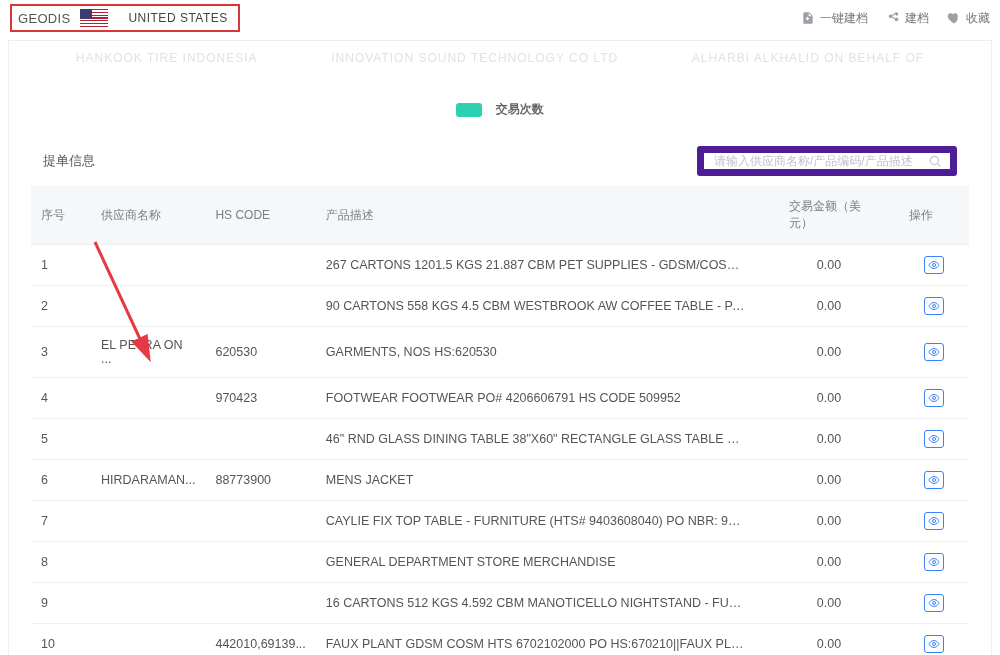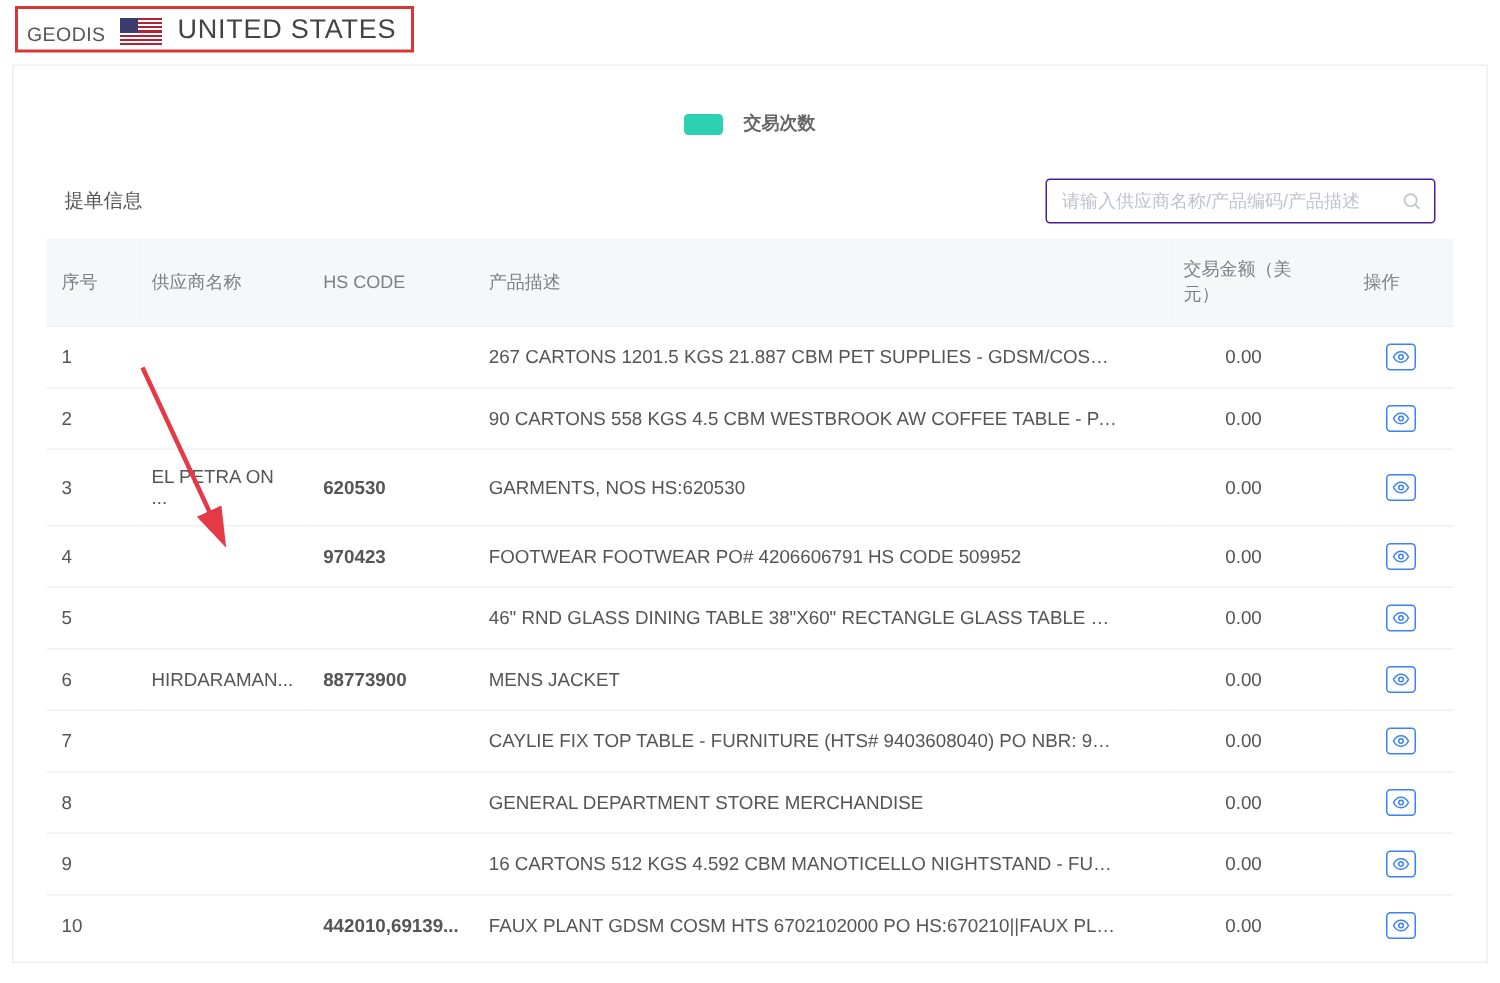--- a/index.html
+++ b/index.html
@@ -14,37 +14,37 @@
   .topbar {
     display: flex;
     align-items: center;
     justify-content: space-between;
     padding: 4px 10px 0 10px;
   }
   .brand-box {
     border: 2px solid #d93637;
     padding: 3px 10px 3px 6px;
     display: inline-flex;
-    align-items: flex-end;
+    align-items: center;
     gap: 10px;
   }
   .brand-name { color: #555; font-size: 13px; letter-spacing: 0.3px; }
   .flag-us {
     width: 28px; height: 18px; position: relative;
     background: linear-gradient(to bottom,
       #b22234 0 7.7%, #fff 7.7% 15.4%, #b22234 15.4% 23.1%, #fff 23.1% 30.8%,
       #b22234 30.8% 38.5%, #fff 38.5% 46.2%, #b22234 46.2% 53.8%, #fff 53.8% 61.5%,
       #b22234 61.5% 69.2%, #fff 69.2% 76.9%, #b22234 76.9% 84.6%, #fff 84.6% 92.3%,
       #b22234 92.3% 100%);
   }
   .flag-us::before {
     content: ""; position: absolute; left: 0; top: 0; width: 12px; height: 10px;
     background: #3c3b6e;
   }
-  .country-name { color: #444; font-size: 18px; letter-spacing: 0.5px; }
+  .country-name { color: #444; font-size: 12px; letter-spacing: 0.5px; margin-left: 10px; }
   .top-actions { display: flex; gap: 18px; align-items: center; color: #777; font-size: 12px; }
   .top-action { display: inline-flex; align-items: center; gap: 5px; cursor: pointer; }
   .ico { width: 14px; height: 14px; display: inline-block; }
 
   .faded-row {
     display: flex; justify-content: space-around; color: #e2e2e2;
     font-size: 12px; letter-spacing: 1px; padding: 10px 30px 6px 30px;
   }
 
   .legend { text-align: center; padding: 30px 0 28px 0; font-size: 12px; color: #666; font-weight: bold; }
@@ -52,39 +52,39 @@
     display: inline-block; width: 26px; height: 14px; border-radius: 3px;
     background: #2bd1b1; vertical-align: middle; margin-right: 10px;
   }
 
   .section-bar {
     display: flex; justify-content: space-between; align-items: center;
     padding: 0 34px 10px 34px;
   }
   .section-title { font-size: 13px; color: #555; font-family: Liberation Serif, serif; }
   .search-wrap {
-    width: 260px; height: 30px; border: 1px solid #4c1d95; border-radius: 3px;
+    width: 260px; height: 30px; border: 7px solid #4c1d95; border-radius: 3px;
     display: flex; align-items: center; padding: 0 8px; color: #bbb;
   }
   .search-wrap input {
     flex: 1; border: none; outline: none; font-size: 12px; color: #666; background: transparent;
   }
   .search-wrap input::placeholder { color: #bfc3cc; }
 
   .tbl { width: calc(100% - 44px); margin: 0 22px; border-collapse: collapse; }
   .tbl th {
     background: #f6f7f9; color: #7b7f87; font-weight: 500; text-align: left;
     font-size: 12px; padding: 12px 10px;
   }
   .tbl td {
     font-size: 12.5px; color: #555; padding: 11px 10px; border-top: 1px solid #eef0f3;
   }
   .col-idx { width: 60px; }
   .col-sup { width: 110px; }
-  .col-hs  { width: 110px; font-weight: bold; }
+  .col-hs  { width: 110px; }
   .col-desc{ }
   .col-amt { width: 120px; text-align: right; padding-right: 30px !important; }
   .col-op  { width: 70px; text-align: center; }
   .th-amt, .td-amt { text-align: center; padding-right: 30px; }
   .th-op,  .td-op  { text-align: center; }
   .desc { white-space: nowrap; overflow: hidden; text-overflow: ellipsis; max-width: 420px; display: block; }
   .view-btn {
     width: 20px; height: 18px; border: 1.6px solid #3b82f6; border-radius: 3px;
     display: inline-flex; align-items: center; justify-content: center; cursor: pointer;
   }
@@ -96,24 +96,49 @@
 </style>
 </head>
 <body>
 
 <div class="topbar">
   <div class="brand-box">
     <span class="brand-name">GEODIS</span>
     <span class="flag-us"></span>
     <span class="country-name">UNITED STATES</span>
   </div>
+  <div class="top-actions">
+    <span class="top-action">
+      <svg class="ico" viewBox="0 0 24 24" fill="#9aa0a6">
+          <path d="M14 2H6a2 2 0 0 0-2 2v16a2 2 0 0 0 2 2h12a2 2 0 0 0 2-2V8l-6-6zm-2 14h-2v-2H8v-2h2v-2h2v2h2v2h-2v2zM13 8V3.5L18.5 9H14a1 1 0 0 1-1-1z"></path>
+        </svg>
+      <span>一键建档</span>
+    </span>
+    <span class="top-action">
+      <svg class="ico" viewBox="0 0 24 24" fill="#9aa0a6">
+          <path d="M18 8a3 3 0 1 0-2.83-4H15a3 3 0 0 0 0 0l-5.1 2.95a3 3 0 1 0 0 4.1L15 14a3 3 0 1 0 .87-1.74L10.8 9.3a3 3 0 0 0 0-.6l5.07-2.94A3 3 0 0 0 18 8z"></path>
+        </svg>
+      <span>建档</span>
+    </span>
+    <span class="top-action">
+      <svg class="ico" viewBox="0 0 24 24" fill="#9aa0a6">
+          <path d="M12 21s-7.5-4.6-10-9.2C.4 8 2.3 4 6 4c2 0 3.4 1.1 4 2 .6-.9 2-2 4-2 3.7 0 5.6 4 4 7.8C19.5 16.4 12 21 12 21z"></path>
+        </svg>
+      <span>收藏</span>
+    </span>
+  </div>
 </div>
 
 <div class="card-border">
 
+  <div class="faded-row">
+    <span>HANKOOK TIRE INDONESIA</span>
+    <span>INNOVATION SOUND TECHNOLOGY CO LTD</span>
+    <span>ALHARBI ALKHALID ON BEHALF OF</span>
+  </div>
 
   <div class="legend">
     <span class="legend-swatch"></span>
     <span>交易次数</span>
   </div>
 
   <div class="section-bar">
     <div class="section-title">提单信息</div>
     <div class="search-wrap">
       <input placeholder="请输入供应商名称/产品编码/产品描述" style="">

